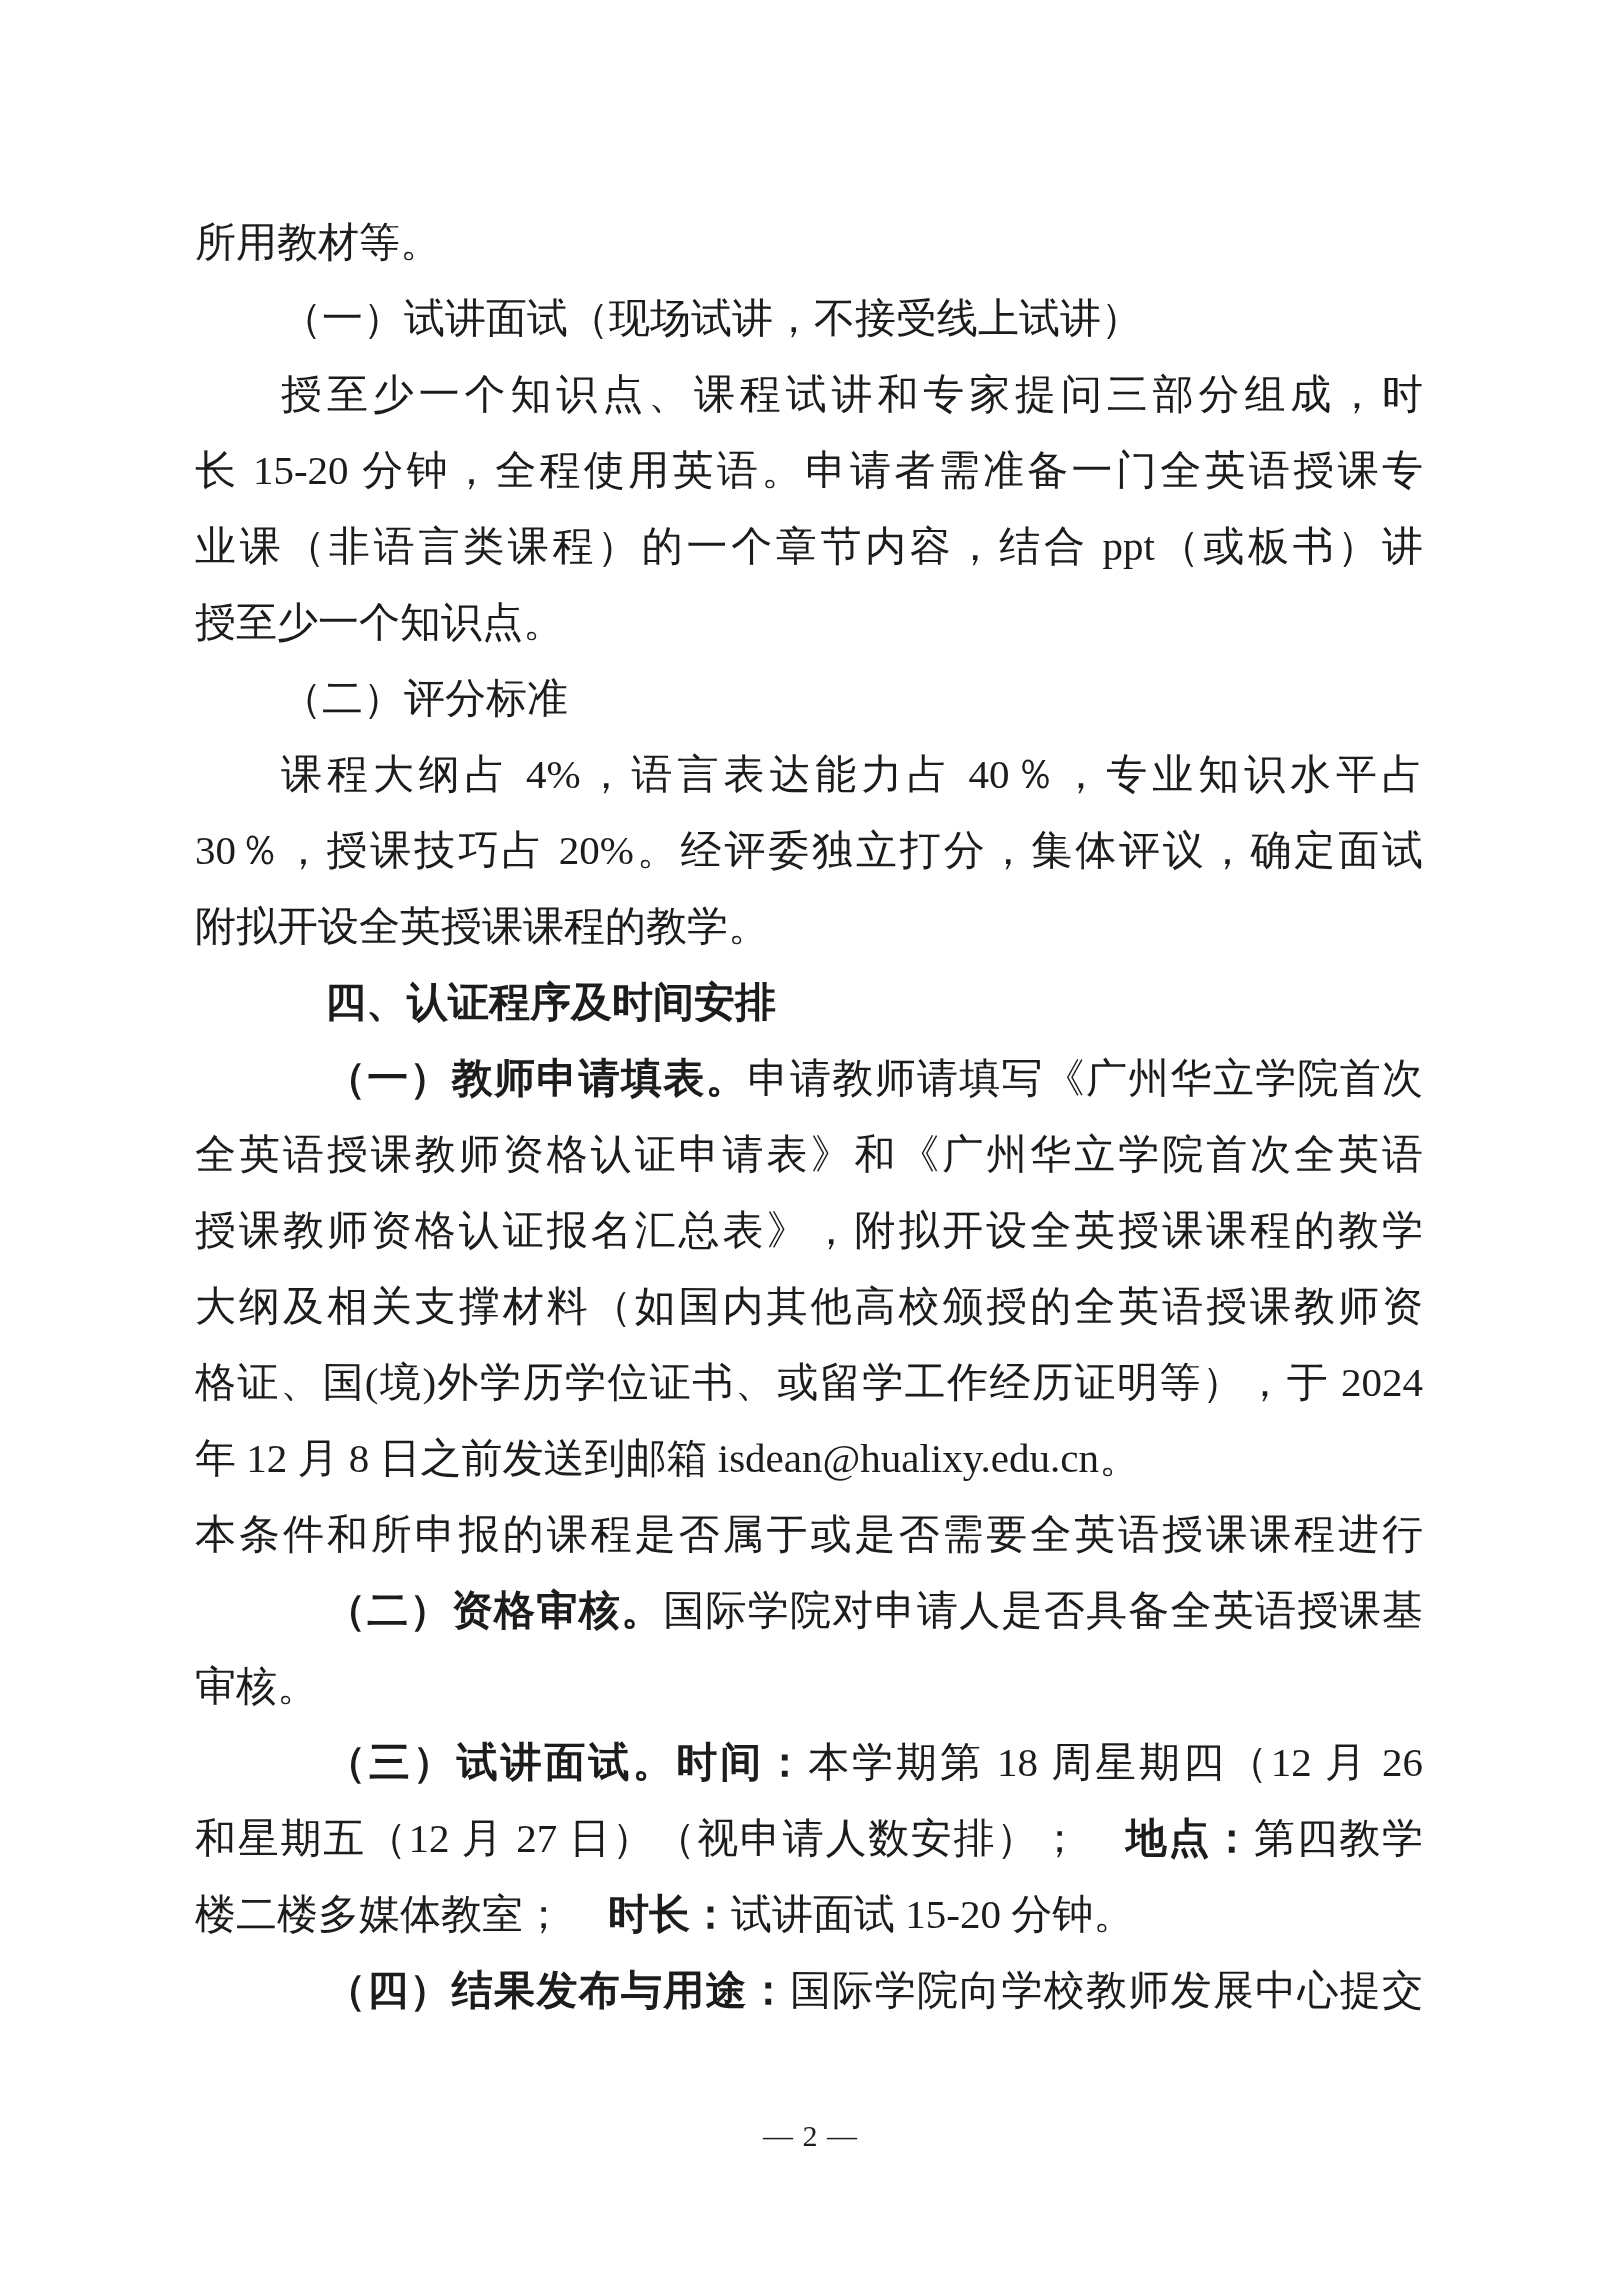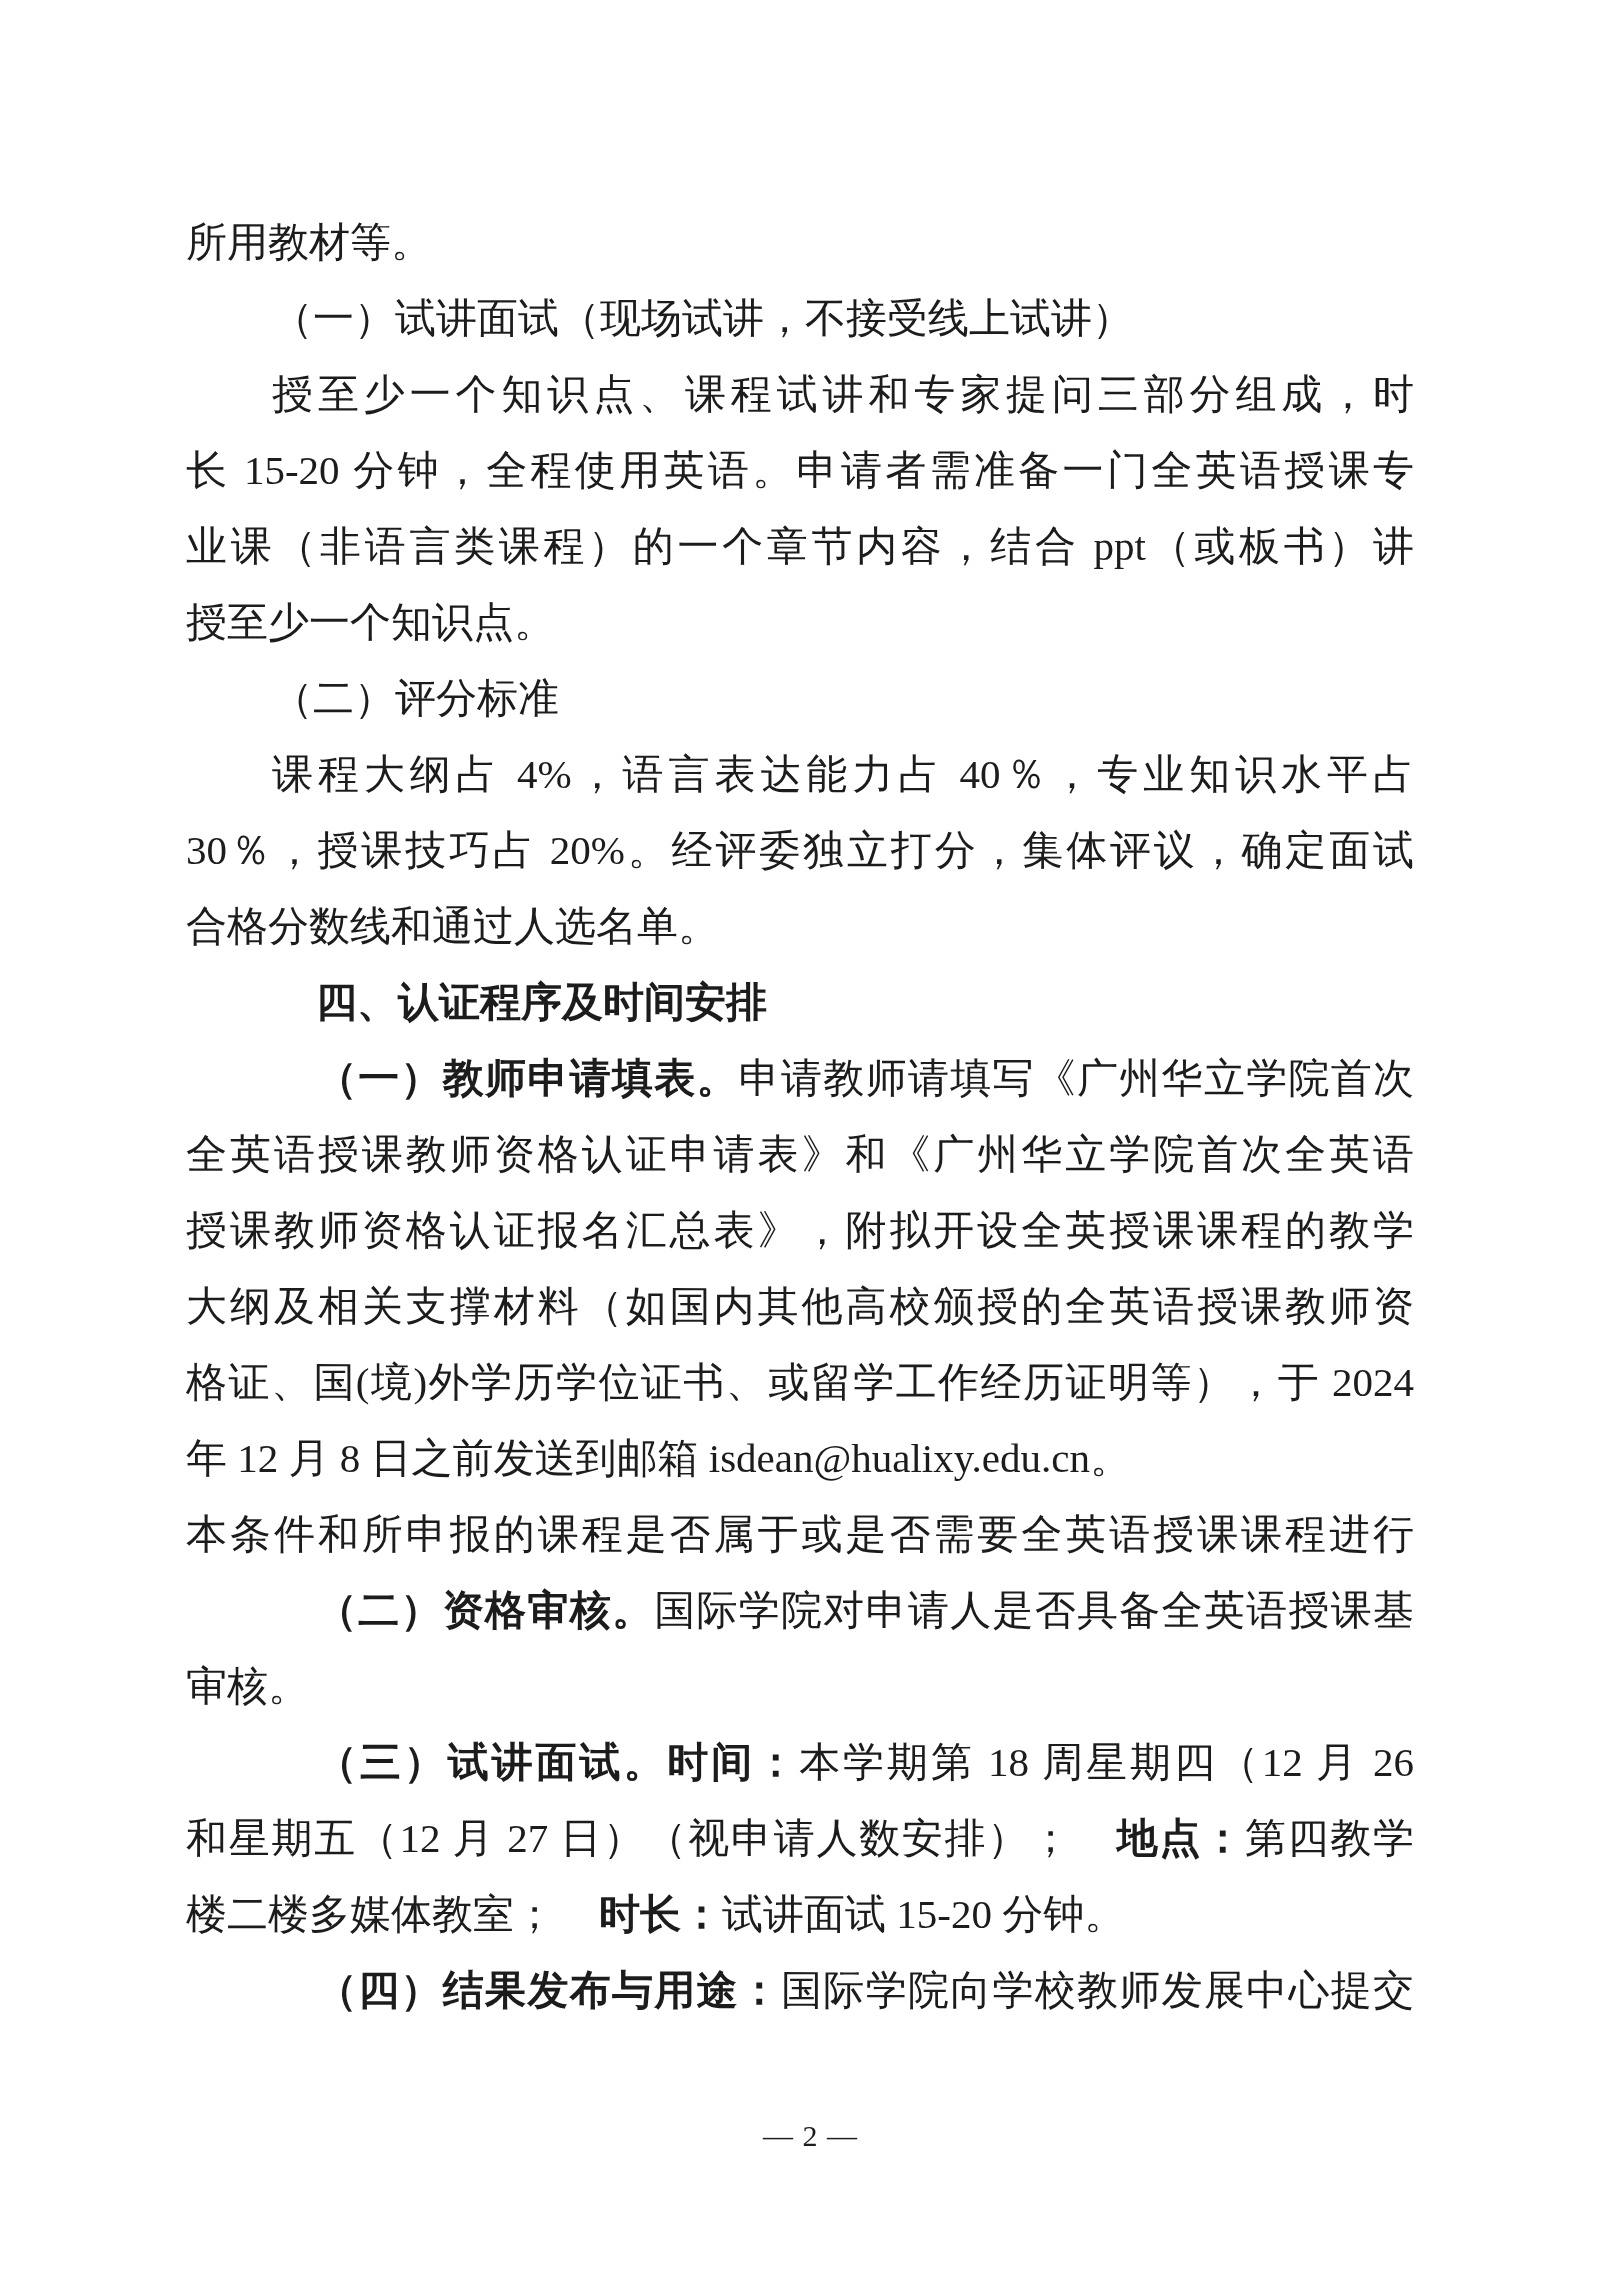--- a/index.html
+++ b/index.html
@@ -9,21 +9,21 @@
     font-family:"Liberation Serif","DejaVu Serif",serif;
   }
   .page{
     position:relative;
     width:1621px;height:2293px;
     background:#ffffff;
     overflow:hidden;
   }
   .doc{
     position:absolute;
-    left:186px;top:204px;
+    left:195px;top:204px;
     width:1228px;
     color:#1c1c1c;
   }
   .line{
     height:76px;
     line-height:76px;
     font-size:41px;
     text-align:left;
     white-space:normal;
     overflow:hidden;
@@ -58,21 +58,21 @@
     <div class="line fill"><span>业课（非语言类课程）的一个章节内容，结合 ppt（或板书）讲</span></div>
 
     <div class="line"><span>授至少一个知识点。</span></div>
 
     <div class="line indent"><span>（二）评分标准</span></div>
 
     <div class="line indent fill"><span>课程大纲占 4%，语言表达能力占 40％，专业知识水平占</span></div>
 
     <div class="line fill"><span>30％，授课技巧占 20%。经评委独立打分，集体评议，确定面试</span></div>
 
-    <div class="line"><span>合格分数线和通过人选名单。</span></div>
+    <div class="line"><span>附拟开设全英授课课程的教学。</span></div>
 
     <div class="line indent"><span class="b">四、认证程序及时间安排</span></div>
 
     <div class="line indent fill"><span class="b">（一）教师申请填表。</span><span>申请教师请填写《广州华立学院首次</span></div>
 
     <div class="line fill"><span>全英语授课教师资格认证申请表》和《广州华立学院首次全英语</span></div>
 
     <div class="line fill"><span>授课教师资格认证报名汇总表》，附拟开设全英授课课程的教学</span></div>
 
     <div class="line fill"><span>大纲及相关支撑材料（如国内其他高校颁授的全英语授课教师资</span></div>

